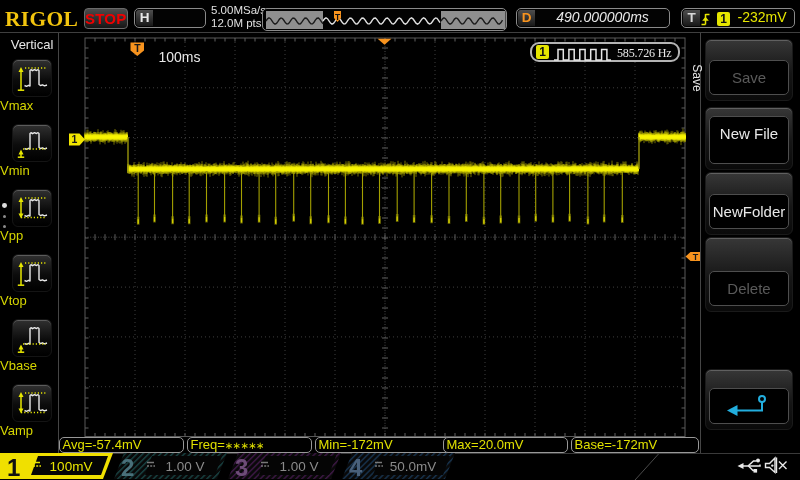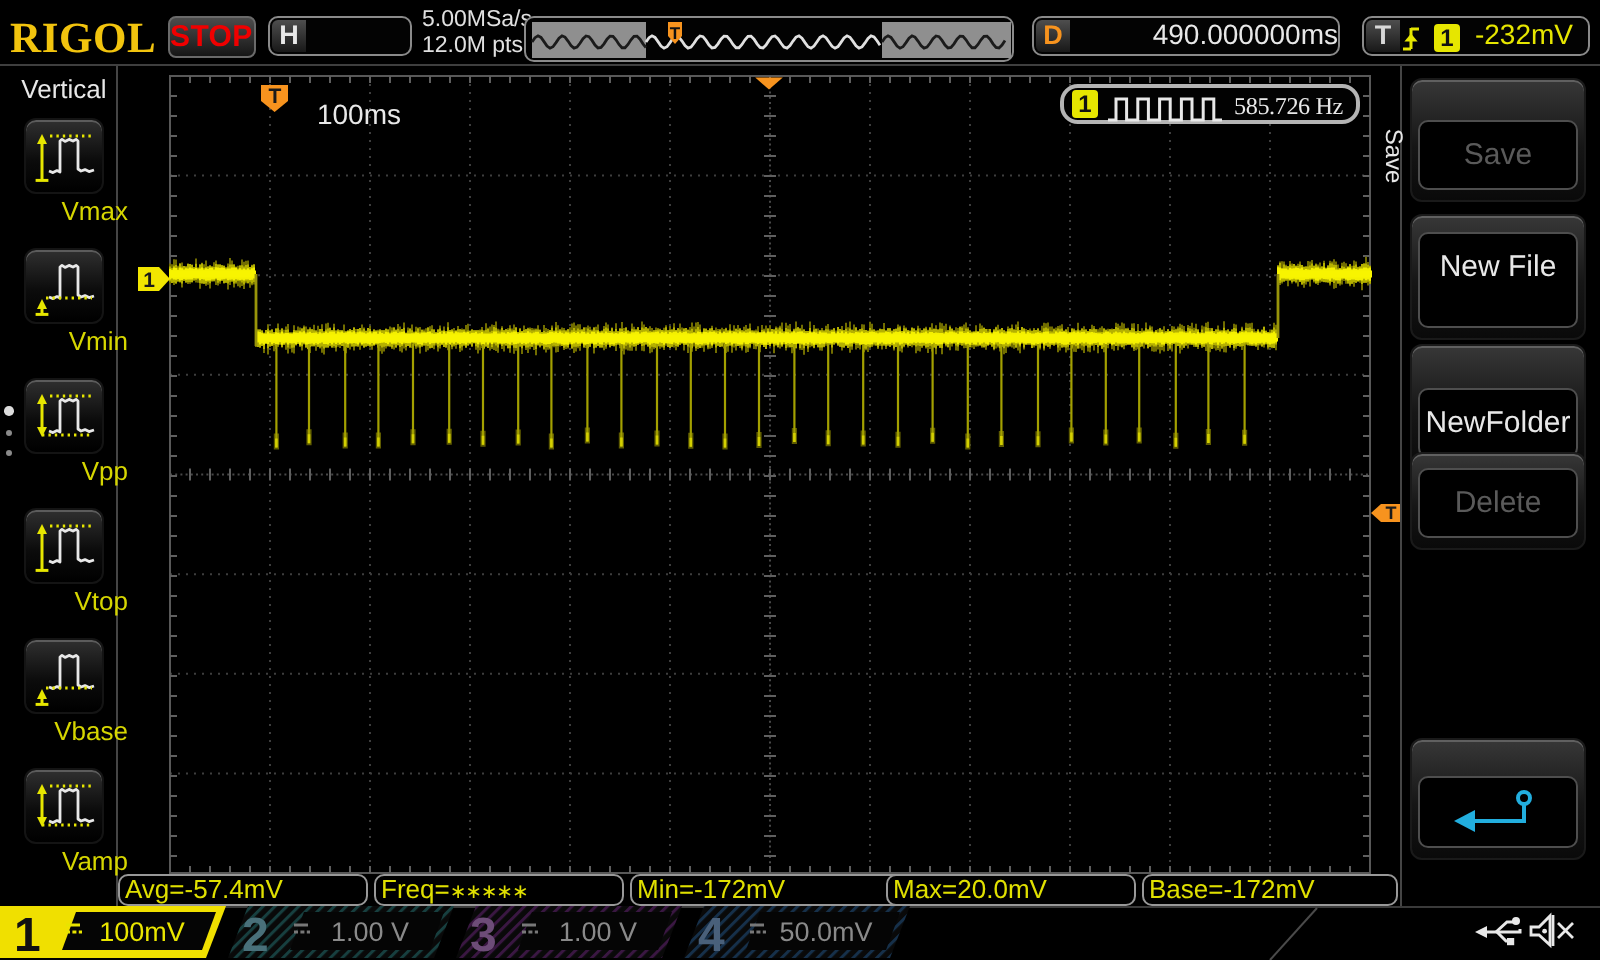--- a/index.html
+++ b/index.html
@@ -14,33 +14,33 @@
   border-radius:5px; color:#e8e8e8; }
 .tlab { position:absolute; left:1px; top:1px; bottom:1px; width:17px; border-radius:3px 0 0 3px;
   background:linear-gradient(#4e4e4e,#181818); font-weight:bold; font-size:13.5px;
   text-align:center; line-height:16.5px; }
 #hbox { left:134px; width:72px; }
 #hval { position:absolute; left:19px; right:0; text-align:center; font-size:14px; line-height:17px;margin-top:40px; }
 #srate { position:absolute; left:211px; top:4px; font-size:11.5px; line-height:13px; color:#e0e0e0; }
 #strip { position:absolute; left:262px; top:8px; width:245px; height:23px; background:#020202;
   border:1.5px solid #8a8a8a; border-radius:5px; }
 #dbox { left:516px; width:154px; }
-#dval { position:absolute; left:19px; right:0; text-align:right; font-size:14px; line-height:17px; }
+#dval { position:absolute; left:19px; right:0; text-align:center; font-size:14px; line-height:17px;font-style:italic; }
 #tbox { left:681px; width:114px; }
 #t1badge { position:absolute; left:35px; top:2.5px; width:13px; height:14px; background:#e6e600;
   border-radius:2px; color:#111; font-weight:bold; font-size:12px; text-align:center; line-height:14px; }
 #tval { position:absolute; left:52px; right:4px; text-align:center; font-size:14px; line-height:17px; color:#e6e600; }
 #topline { position:absolute; left:0; top:32px; width:800px; height:1px; background:#3f3f3f; }
 #vtitle { position:absolute; left:0; top:37px; width:64px; text-align:center; color:#e8e8e8; font-size:13px; }
 #lborder { position:absolute; left:58px; top:33px; width:1px; height:420px; background:#454545; }
 .lbtn { position:absolute; left:12px; width:40px; height:38px; border-radius:6px;
   background:linear-gradient(#303030,#0c0c0c 55%,#000); border:1px solid #141414;
   box-shadow:inset 0 1px 0 #5c5c5c; }
 .lbtn svg { position:absolute; left:2px; top:2px; }
-.llab { position:absolute; left:0; width:64px; text-align:right; color:#d6d600; font-size:13px; }
+.llab { position:absolute; left:0; width:64px; text-align:left; color:#d6d600; font-size:13px; }
 .pdot { position:absolute; border-radius:50%; }
 #rborder { position:absolute; left:700px; top:33px; width:1px; height:420px; background:#454545; }
 .rbtn { position:absolute; left:705px; width:88px; border-radius:6px;
   background:linear-gradient(#373737,#161616 55%,#0a0a0a); border:1px solid #1a1a1a;
   box-shadow:inset 0 1px 0 #606060; }
 .rinner { position:absolute; left:3px; right:3px; bottom:5px; background:#000;
   border:1px solid #4e4e4e; border-radius:5px; text-align:center; font-size:15px; }
 #freqbox { position:absolute; left:530px; top:42px; width:150px; height:20px; background:#020202;
   border:2px solid #b4b4b4; border-radius:9px; }
 #freq1 { position:absolute; left:4px; top:1px; width:13px; height:14px; background:#e6e600;
@@ -181,21 +181,21 @@
     </svg>
 <div class="rbtn" style="top:39px;height:62px">
       <div class="rinner" style="height:35px;line-height:33px;color:#5a5a5a">Save</div>
     </div>
     <div class="rbtn" style="top:107px;height:63px">
       <div class="rinner" style="height:48px;line-height:33px;color:#e8e8e8">New File</div>
     </div>
     <div class="rbtn" style="top:172px;height:63px">
       <div class="rinner" style="height:35px;line-height:33px;color:#e8e8e8">NewFolder</div>
     </div>
-    <div class="rbtn" style="top:226px;height:49px">
+    <div class="rbtn" style="top:237px;height:75px">
       <div class="rinner" style="height:35px;line-height:33px;color:#5a5a5a">Delete</div>
     </div>
     <div class="rbtn" style="top:369px;height:61px">
       <div class="rinner" style="height:36px">
     <svg width="78" height="36" viewBox="0 0 78 36">
       <g stroke="#22aede" stroke-width="2" fill="none">
       <circle cx="52" cy="10" r="3"></circle>
       <path d="M52 13V21.5H27"></path>
       </g>
       <polygon points="17,21.5 27.5,16 27.5,27" fill="#22aede"></polygon>

